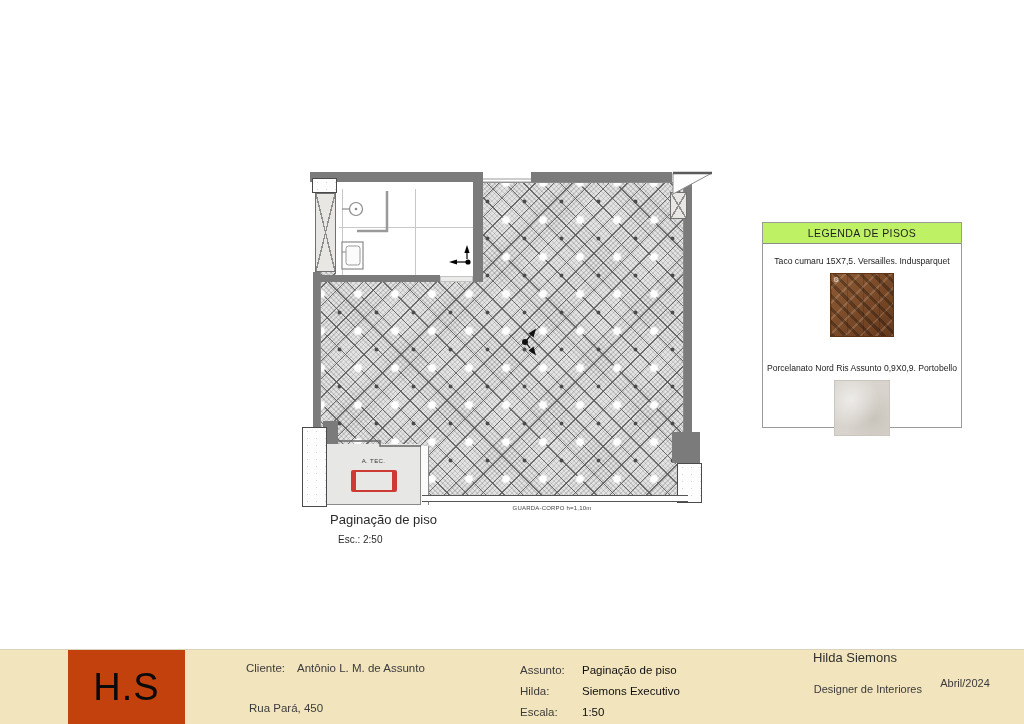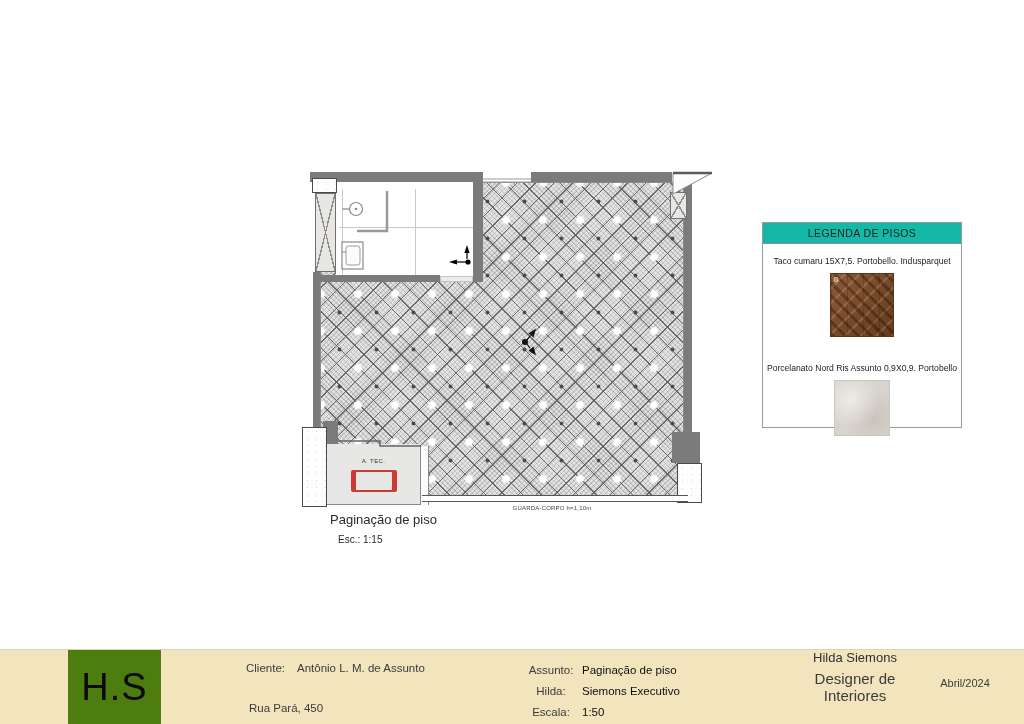--- a/index.html
+++ b/index.html
@@ -51,54 +51,54 @@
   .guard-label{position:absolute;left:462px;top:505px;width:180px;text-align:center;
         font-size:6px;color:#444;letter-spacing:.2px;}
   .plan-svg{position:absolute;left:300px;top:160px;}
   .plan-title{position:absolute;left:330px;top:512px;font-size:13px;color:#2a2a2a;}
   .plan-scale{position:absolute;left:338px;top:534px;font-size:10px;color:#2a2a2a;}
 
   
   .legend{position:absolute;left:762px;top:222px;width:200px;height:206px;background:#fff;
         border:1px solid #9a9a9a;box-sizing:border-box;}
   .legend-header{height:20px;line-height:20px;text-align:center;font-size:10.5px;letter-spacing:.4px;
-        color:#1e1e1e;background:#14b8a6;border-bottom:1px solid #8c8c8c;}
+        color:#1e1e1e;background:#bef264;border-bottom:1px solid #8c8c8c;}
   .legend-caption{margin-top:12px;text-align:center;font-size:8.6px;color:#222;}
   .swatch-wood{position:relative;width:64px;height:64px;margin:7px auto 0;
         background-color:#7a4826;
         background-image:
           repeating-linear-gradient(45deg, rgba(0,0,0,.28) 0 3px, transparent 3px 9px),
           repeating-linear-gradient(-45deg, rgba(255,235,210,.16) 0 2px, transparent 2px 11px),
           repeating-linear-gradient(90deg, rgba(0,0,0,.15) 0 1px, transparent 1px 16px),
           linear-gradient(135deg, rgba(255,200,140,.15), rgba(40,15,0,.25));
         border:1px solid #5d3418;box-sizing:border-box;}
   .swatch-gear{position:absolute;left:2px;top:2px;font-size:7px;color:rgba(255,255,255,.85);line-height:7px;}
   .swatch-porcelain{width:56px;height:56px;margin:7px auto 0;background-color:#d8d4cd;
         background-image:
           radial-gradient(circle at 30% 35%, rgba(255,255,255,.55), transparent 55%),
           radial-gradient(circle at 72% 70%, rgba(150,140,125,.22), transparent 55%);
         border:1px solid #cbc7c0;box-sizing:border-box;}
   .legend-sep{height:14px;}
 
   
   .titleblock{position:absolute;left:0;top:649px;width:1024px;height:75px;background:#f2e4bd;
         border-top:1px solid #d9d2bd;box-sizing:border-box;}
-  .logo{position:absolute;left:68px;top:0;width:93px;height:74px;background:#4d7c0f;
+  .logo{position:absolute;left:68px;top:0;width:117px;height:74px;background:#c2410c;
         display:flex;align-items:center;justify-content:center;
         font-size:38px;color:#0a0a0a;letter-spacing:1px;}
   .tb-col1{position:absolute;left:246px;top:8px;font-size:11.5px;color:#3b3b3b;line-height:20px;}
   .tb-col1 .lbl{margin-right:12px;}
   .tb-col1 .wide{margin-right:16px;}
   .tb-addr{padding-left:3px;margin-top:20px;}
   .tb-col2{position:absolute;left:520px;top:10px;font-size:11.5px;line-height:21px;}
-  .tb-col2 .lbl{display:inline-block;width:62px;color:#3b3b3b;text-align:center;}
+  .tb-col2 .lbl{display:inline-block;width:62px;color:#3b3b3b;}
   .tb-col2 .val{color:#0f0f0f;}
   .tb-col3{position:absolute;left:788px;top:0;width:134px;text-align:center;}
   .tb-name{font-size:13px;color:#2f2f2f;}
-  .tb-role{margin-top:5px;font-size:15px;color:#3b3b3b;}
+  .tb-role{margin-top:18px;font-size:11px;color:#3b3b3b;text-align:right;}
   .tb-date{position:absolute;left:922px;top:27px;width:86px;text-align:center;font-size:11px;color:#3b3b3b;}
 </style>
 </head>
 <body>
 
 <div class="canvas">
 
   <div>
 
     <div class="parquet"></div>
@@ -172,26 +172,26 @@
       <g>
         <circle cx="525" cy="342" r="3" fill="#111"></circle>
         <line x1="527" y1="340" x2="530" y2="336" stroke="#111" stroke-width="1.2"></line>
         <polygon points="528.5,333.5 536,328.5 533.5,337.5" fill="#111"></polygon>
         <line x1="527" y1="344" x2="530" y2="348" stroke="#111" stroke-width="1.2"></line>
         <polygon points="528.5,350.5 536,355.5 533.5,346.5" fill="#111"></polygon>
       </g>
     </svg>
 
     <div class="plan-title">Paginação de piso</div>
-    <div class="plan-scale">Esc.: 1:15</div>
+    <div class="plan-scale">Esc.: 2:50</div>
   </div>
 
   <div class="legend">
     <div class="legend-header">LEGENDA DE PISOS</div>
-    <div class="legend-caption">Taco cumaru 15X7,5. Portobello. Indusparquet</div>
+    <div class="legend-caption">Taco cumaru 15X7,5. Versailles. Indusparquet</div>
     <div class="swatch-wood">
       <span class="swatch-gear">⚙</span>
     </div>
     <div class="legend-sep"></div>
     <div class="legend-caption">Porcelanato Nord Ris Assunto 0,9X0,9. Portobello</div>
     <div class="swatch-porcelain"></div>
   </div>
 
   <div class="titleblock">
     <div class="logo">H.S</div>

